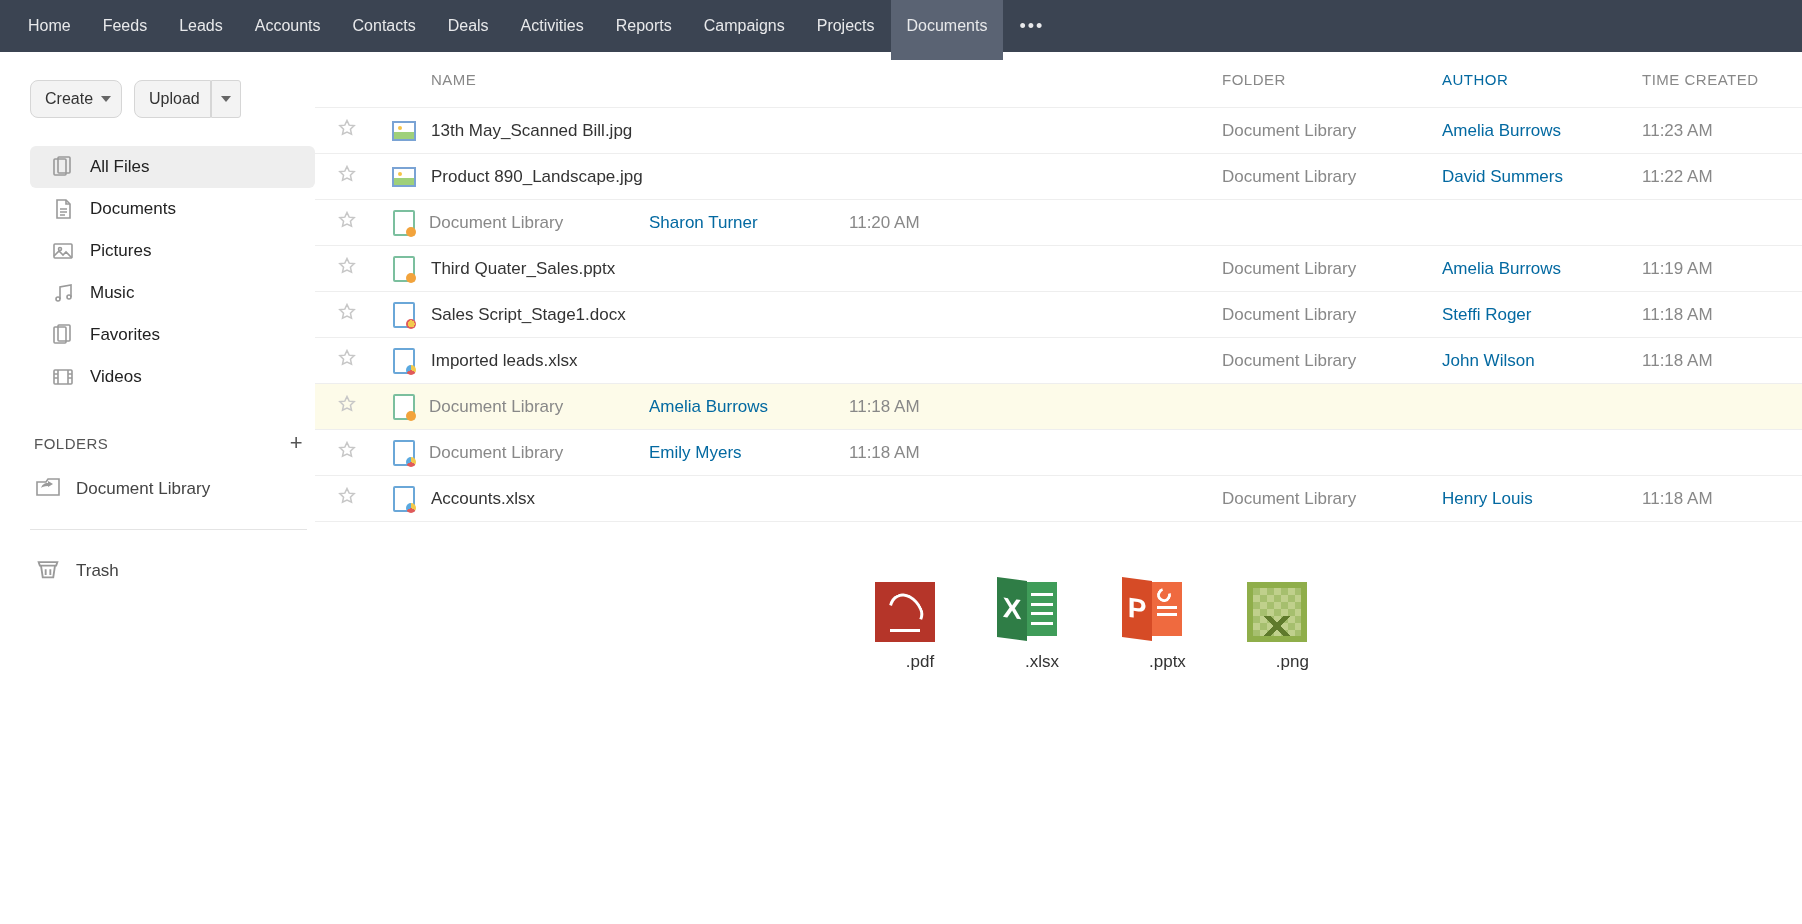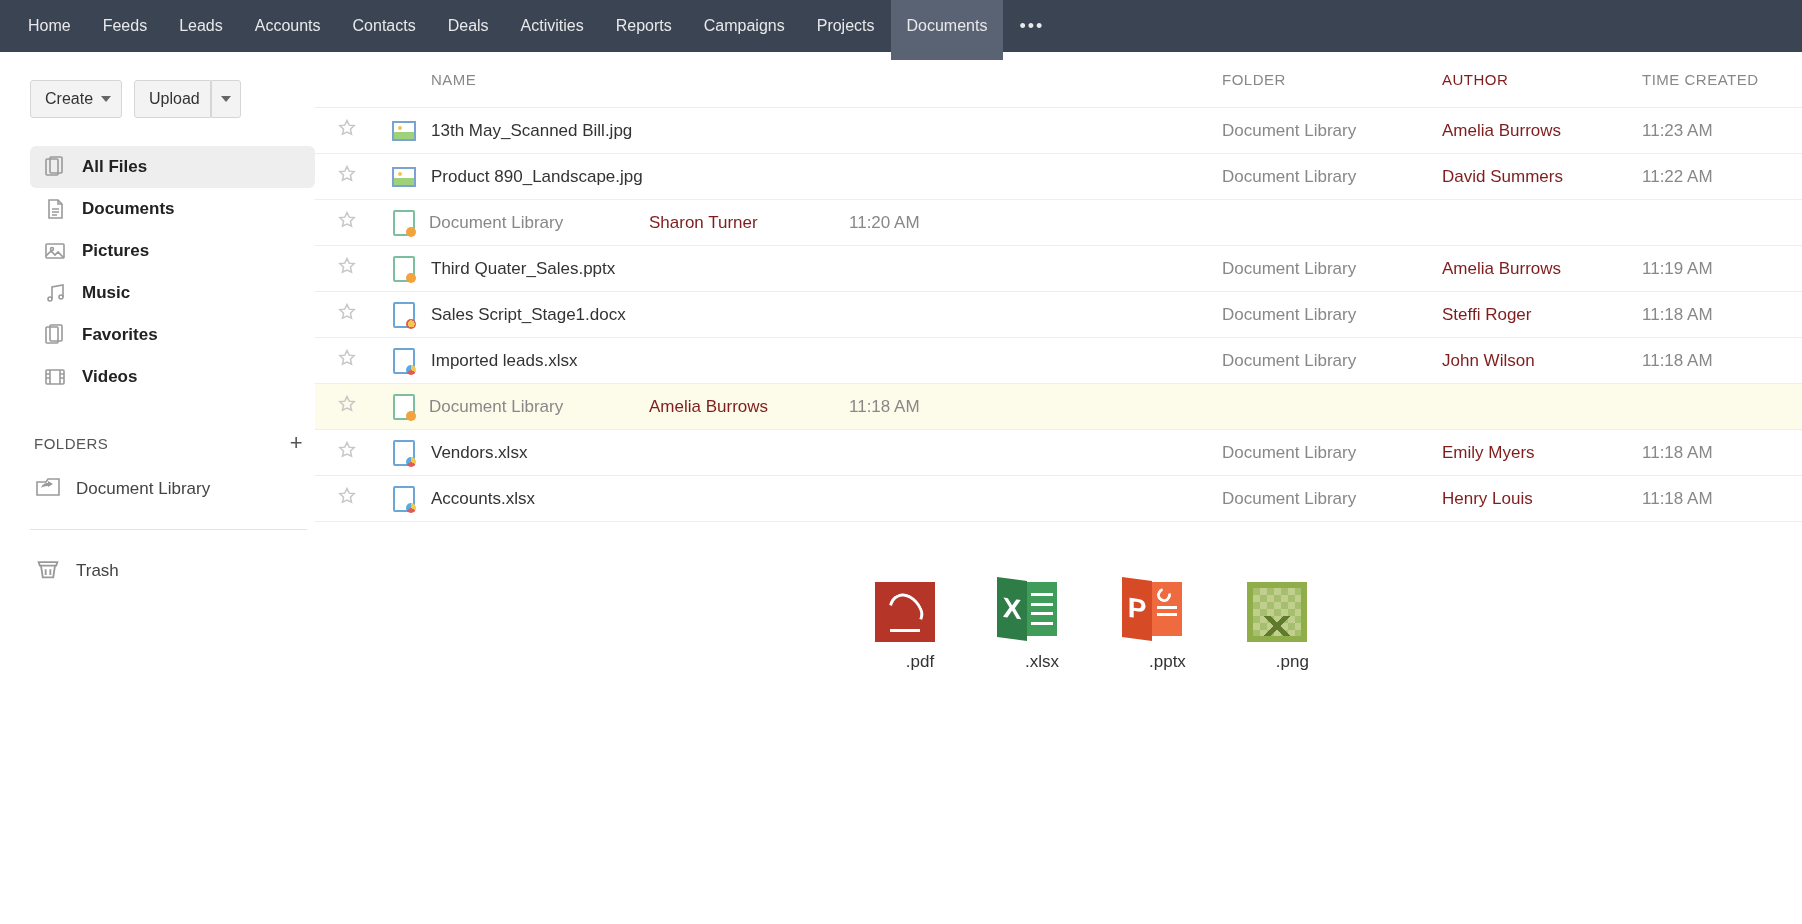--- a/index.html
+++ b/index.html
@@ -42,35 +42,35 @@
     background:#f3f3f3;
     border:1px solid #d6d6d6;
     border-radius:3px;
     font-size:16px;
     color:#333;
     height:38px;
     display:flex;
     align-items:center;
     cursor:pointer;
   }
-  .btn-main { padding:0 10px 0 14px; }
+  .btn-main { padding:0 10px 0 14px;border-radius:8px; }
   .btn-caret { width:30px; justify-content:center; border-left:none; }
   .btn-split { display:flex; }
   .btn-split .btn-main { border-top-right-radius:0; border-bottom-right-radius:0; }
   .btn-split .btn-caret { border-top-left-radius:0; border-bottom-left-radius:0; border-left:1px solid #d6d6d6; }
   .caret-down {
     width:0;height:0;border-left:5px solid transparent;border-right:5px solid transparent;border-top:6px solid #666;
     margin-left:8px;
   }
 
   
   .cat-list { list-style:none; margin-bottom:24px; }
   .cat-item {
     display:flex; align-items:center; gap:14px;
-    padding:8px 12px; font-size:17px; font-weight:700; color:#222;
+    padding:8px 20px; font-size:17px; font-weight:400; color:#222;
     cursor:pointer; border-radius:6px;
   }
   .cat-item.active { background:#eeeeee; }
   .cat-icon { width:26px; height:26px; display:flex; align-items:center; justify-content:center; color:#9a9a9a; }
   .cat-icon svg { width:24px; height:24px; stroke:#9a9a9a; fill:none; stroke-width:1.6; }
 
   .section-header {
     display:flex; align-items:center; justify-content:space-between;
     font-size:15px; color:#555; letter-spacing:0.5px; padding:8px 12px 8px 4px;
   }
@@ -109,21 +109,21 @@
   
   .table { width:100%; }
   .thead, .trow { display:flex; align-items:center; border-bottom:1px solid #eee; }
   .thead { height:56px; font-size:15px; color:#888; letter-spacing:0.5px; }
   .trow { height:46px; font-size:17px; color:#333; }
   .trow.highlight { background:#fdfbe9; }
   .col-star { width:64px; display:flex; justify-content:center; }
   .col-icon { width:50px; display:flex; justify-content:center; }
   .col-name { flex:1; padding-left:2px; display:flex; align-items:center; gap:12px; }
   .col-folder { width:220px; color:#888; }
-  .col-author { width:200px; color:#7f1d1d; }
+  .col-author { width:200px; color:#0369a1; }
   .col-time { width:160px; color:#888; }
   .thead .col-name { padding-left:2px; color:#888; }
   .star-icon svg { width:20px; height:20px; stroke:#c7c7c7; fill:none; stroke-width:1.8; cursor:pointer; }
 
   .ftype-icon { width:28px; height:28px; display:flex; align-items:center; justify-content:center; }
   .ftype-image { width:24px;height:20px;border:2px solid #7aa3d4; background:linear-gradient(to bottom,#fff 55%,#9fd07a 55%); position:relative; }
   .ftype-image::after{content:"";position:absolute;top:3px;left:4px;width:4px;height:4px;background:#f6c447;border-radius:50%;}
   .ftype-pptx { width:22px;height:26px;border:2px solid #7bbf9e;background:#fff;position:relative;border-radius:2px;}
   .ftype-pptx::after{content:"";position:absolute;right:-3px;bottom:-3px;width:10px;height:10px;background:#f2a33c;border-radius:50%;}
   .ftype-docx { width:22px;height:26px;border:2px solid #6aa7d8;background:#fff;position:relative;border-radius:2px;}
@@ -427,23 +427,20 @@
               <div class="col-star">
                 <span class="star-icon"><svg viewBox="0 0 24 24">
                     <path d="M12 3l2.6 5.6 6 .6-4.5 4.2 1.3 6L12 16.8 6.6 19.4l1.3-6L3.4 9.2l6-.6z"></path>
                   </svg></span>
               </div>
               <div class="col-icon">
                 <span class="ftype-icon">
                   <div class="ftype-xlsx"></div>
                 </span>
               </div>
-              <div class="col-name">
-                <span>Vendors.xlsx</span>
-              </div>
               <div class="col-folder"><span>Document Library</span></div>
               <div class="col-author"><span>Emily Myers</span></div>
               <div class="col-time"><span>11:18 AM</span></div>
             </div>
             <div class="trow">
               <div class="col-star">
                 <span class="star-icon"><svg viewBox="0 0 24 24">
                     <path d="M12 3l2.6 5.6 6 .6-4.5 4.2 1.3 6L12 16.8 6.6 19.4l1.3-6L3.4 9.2l6-.6z"></path>
                   </svg></span>
               </div>

